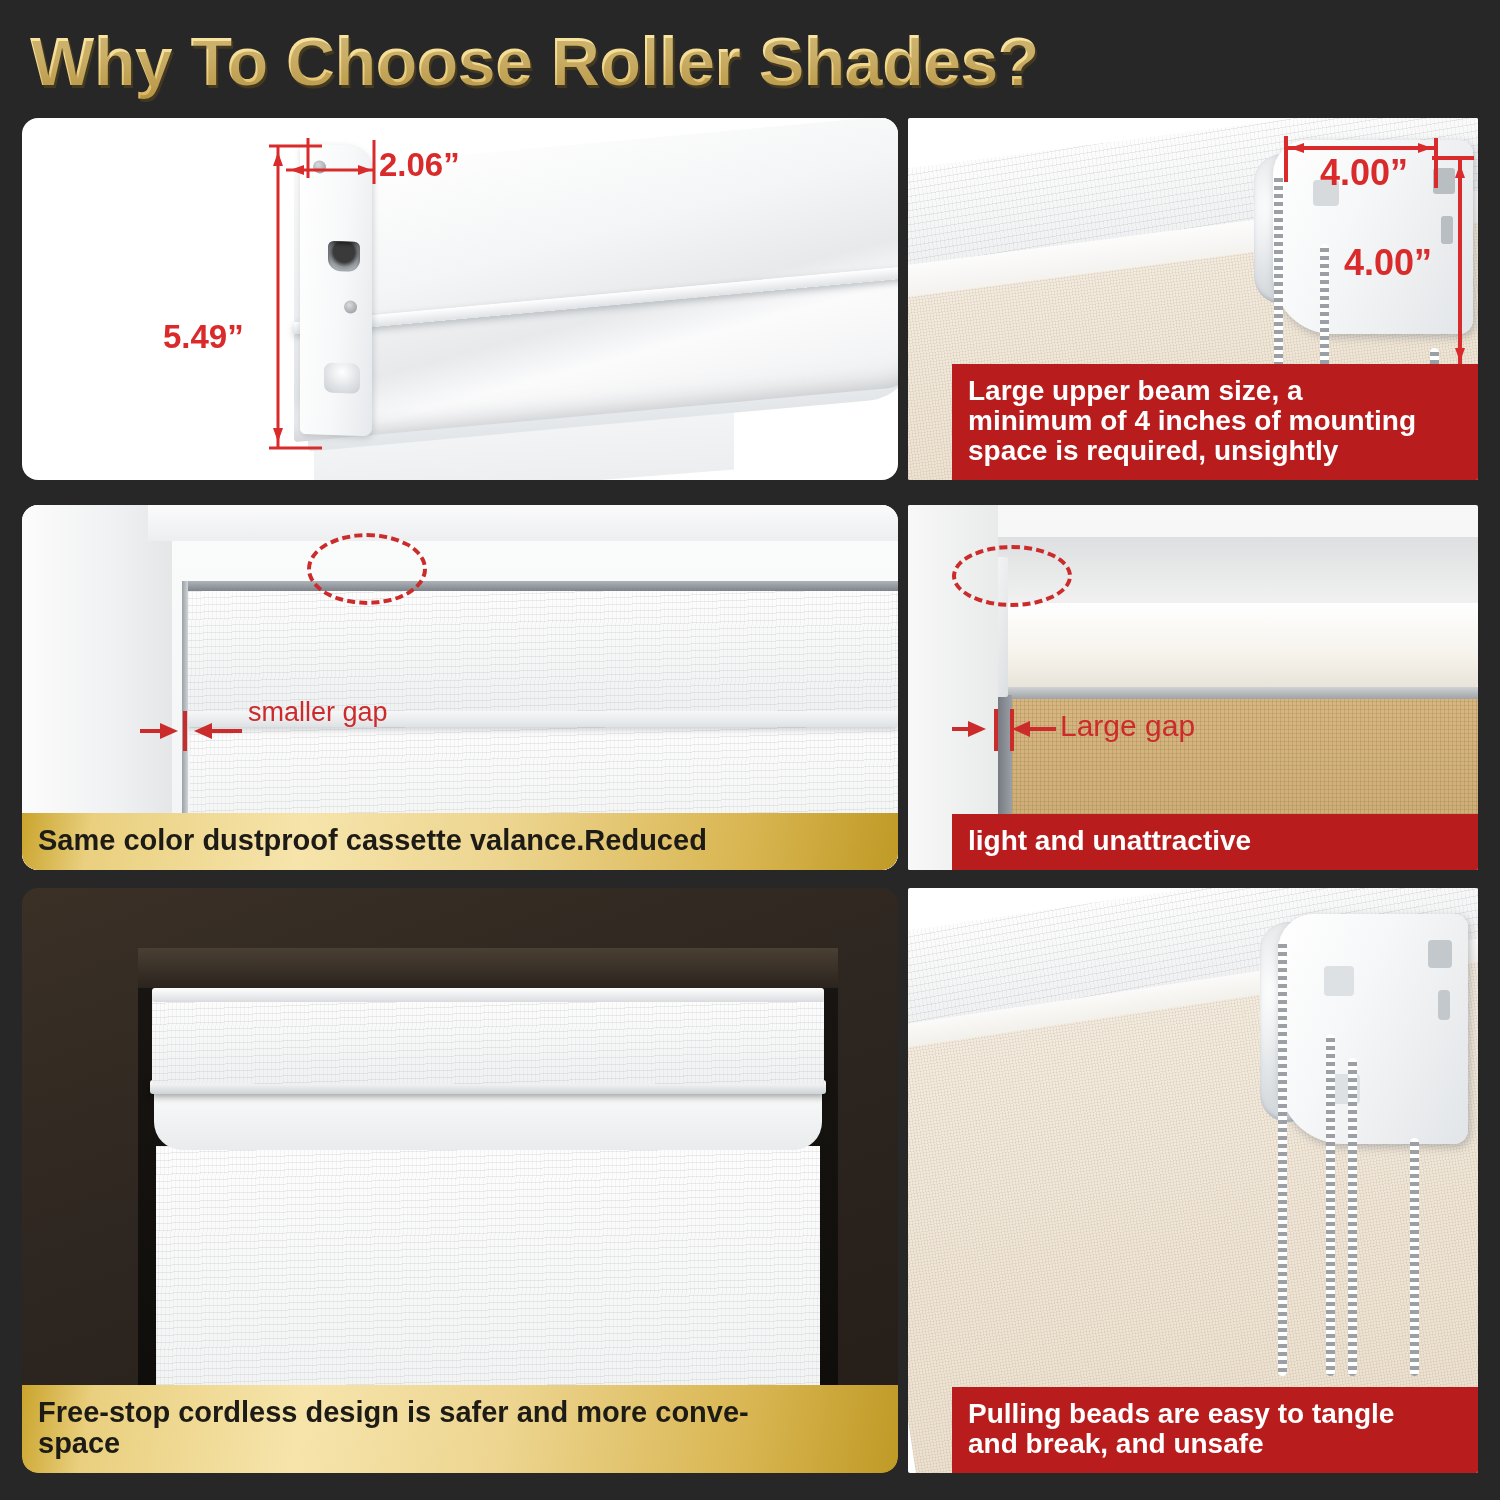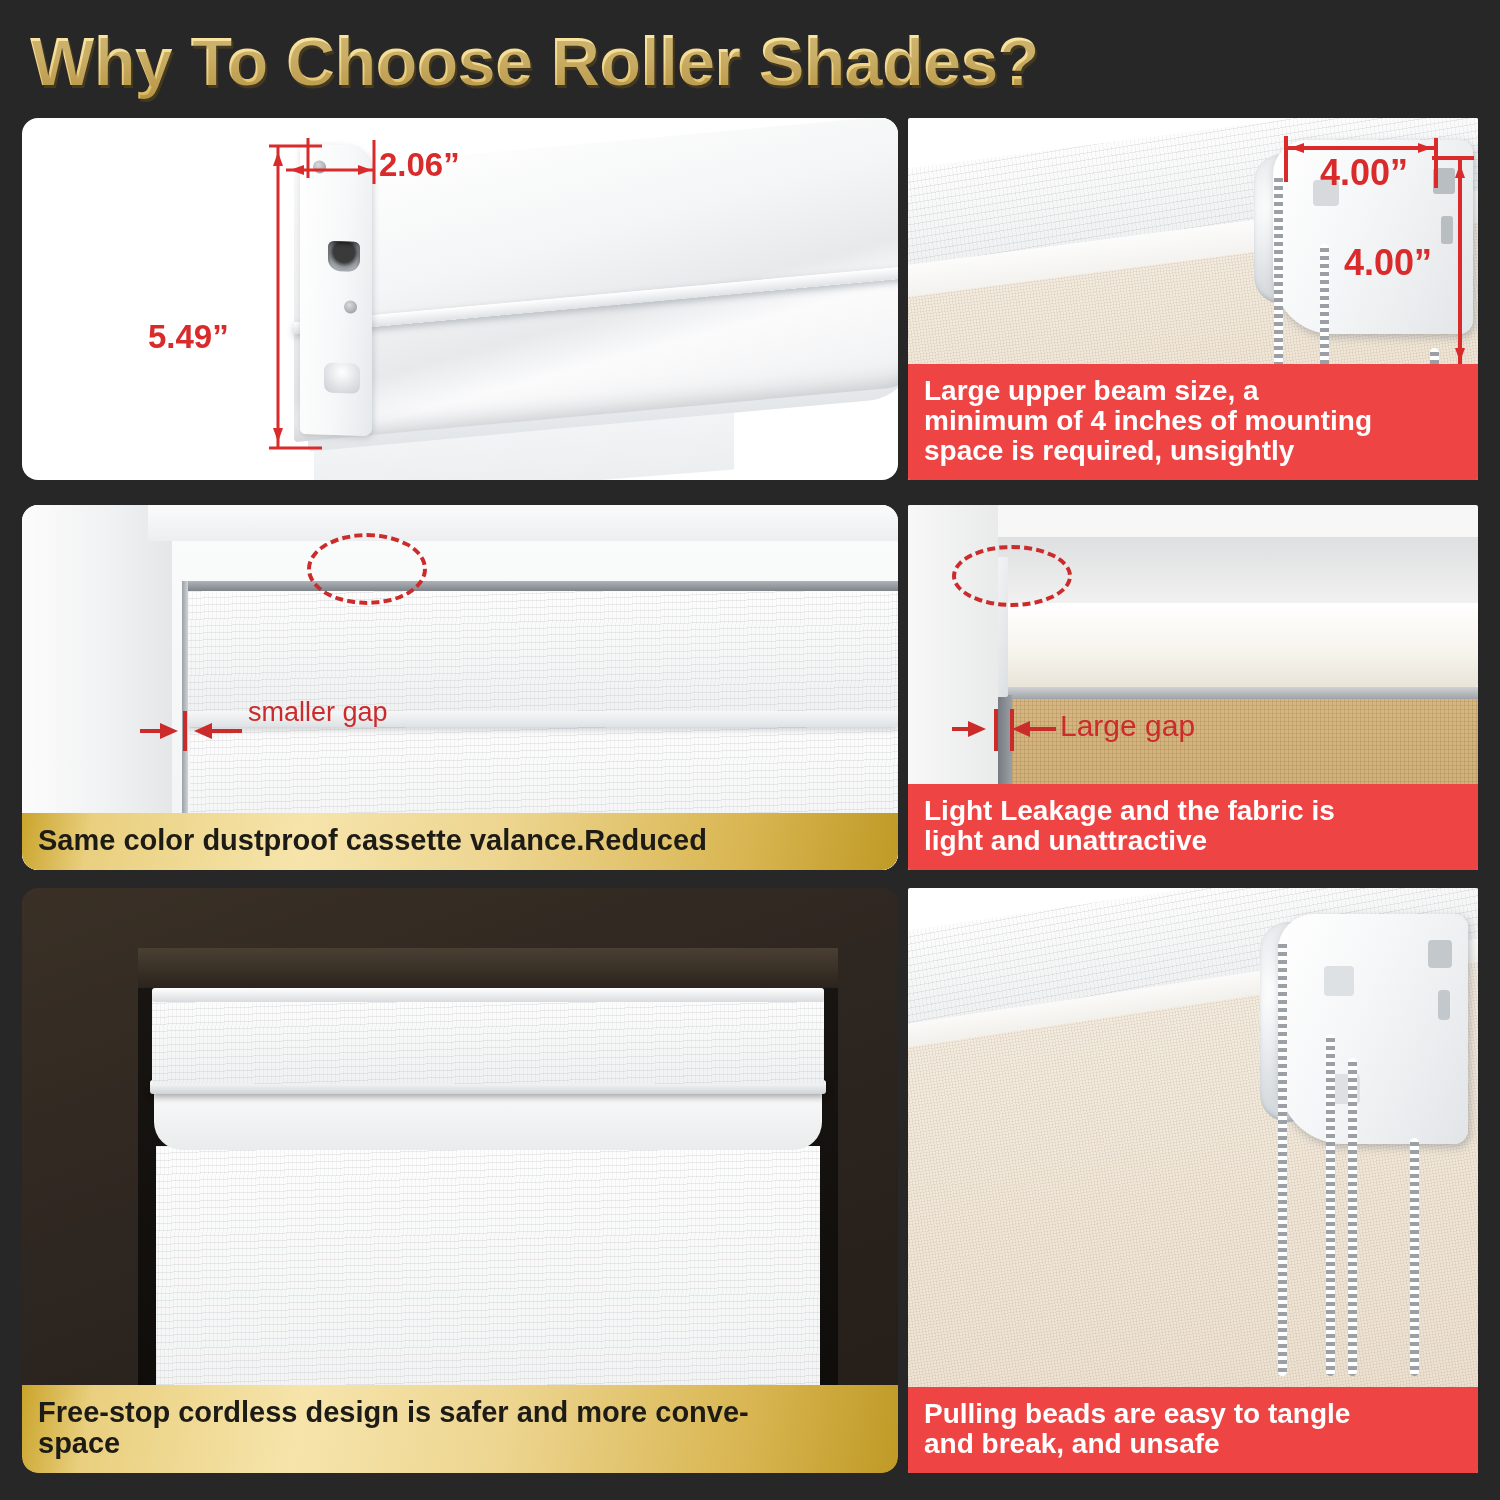--- a/index.html
+++ b/index.html
@@ -36,21 +36,21 @@
   .caption {
     position: absolute; left: 0; right: 0; bottom: 0;
     padding: 12px 16px 14px 16px;
     font-weight: bold; line-height: 1.07;
   }
   .caption.gold {
     background: linear-gradient(100deg,#caa42c 0%,#e9cf7e 8%,#f6e4ab 32%,#edd590 55%,#d9b652 82%,#bf9a26 100%);
     color: #1d1b16; font-size: 29px;
     border-bottom-left-radius: 16px; border-bottom-right-radius: 16px;
   }
-  .caption.gray { background: #ef4444; color: #ffffff; font-size: 28px; }
+  .caption.gray { background: #b91c1c; color: #ffffff; font-size: 28px; margin-left: 44px; }
   .cap-line { display: block; white-space: nowrap; }
 
   
   .wfab { 
     background:
       repeating-linear-gradient(91deg, rgba(0,0,0,0.035) 0 1px, rgba(255,255,255,0) 1px 4px),
       repeating-linear-gradient(178deg, rgba(150,155,160,0.18) 0 1px, rgba(255,255,255,0) 1px 7px),
       linear-gradient(180deg,#fdfdfd,#f0f1f2);
   }
   .beigefab {
@@ -263,21 +263,21 @@
           <line x1="247" y1="330" x2="300" y2="330"></line>
           <line x1="264" y1="52" x2="352" y2="52"></line>
           <line x1="286" y1="20" x2="286" y2="60"></line>
           <line x1="352" y1="22" x2="352" y2="66"></line>
         </g>
         <polygon points="256,34 251,48 261,48" fill="#d92b2b"></polygon>
         <polygon points="256,324 251,310 261,310" fill="#d92b2b"></polygon>
         <polygon points="268,52 282,47 282,57" fill="#d92b2b"></polygon>
         <polygon points="350,52 336,47 336,57" fill="#d92b2b"></polygon>
       </svg>
-      <div class="dimtxt" style="left:126px;top:200px;">5.49”</div>
+      <div class="dimtxt" style="left:141px;top:200px;">5.49”</div>
       <div class="dimtxt" style="left:357px;top:28px;">2.06”</div>
     </div>
   </div>
 
   <div class="panel right row1">
     <div class="stage">
       <div class="p2-bg"></div>
       <div class="p2-tan"></div>
       <div class="p2-fab beigefab"></div>
       <div class="p2-mid"></div>
@@ -364,21 +364,20 @@
           <line x1="112" y1="224" x2="148" y2="224"></line>
           <line x1="88" y1="204" x2="88" y2="246"></line>
           <line x1="104" y1="204" x2="104" y2="246"></line>
         </g>
         <polygon points="78,224 60,216 60,232" fill="#cc2b2b"></polygon>
         <polygon points="104,224 122,216 122,232" fill="#cc2b2b"></polygon>
       </svg>
       <div class="redlbl" style="left:152px;top:204px;font-size:30px;">Large gap</div>
     </div>
     <div class="caption gray">
-      <span class="cap-line">Light Leakage and the fabric is</span>
       <span class="cap-line">light and unattractive</span>
     </div>
   </div>
 
   <div class="panel left row3">
     <div class="stage">
       <div class="p5-wall"></div>
       <div class="p5-recess"></div>
       <div class="p5-glass">
         <div class="tree" style="left:30px;width:96px;height:190px;"></div>

